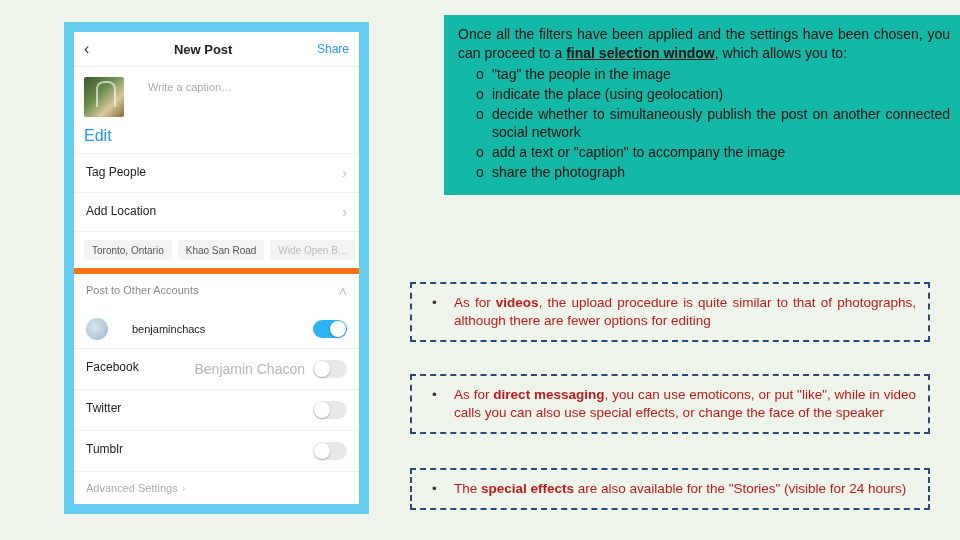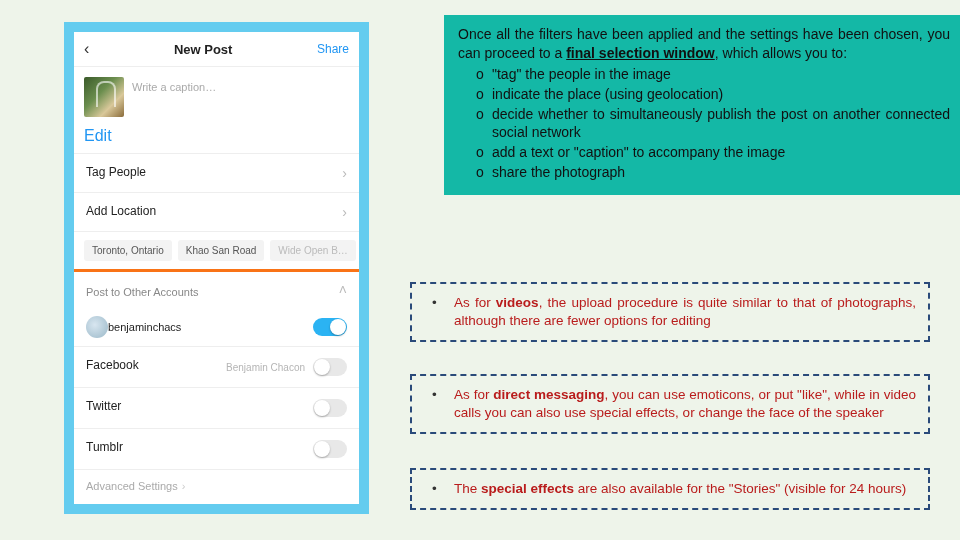--- a/index.html
+++ b/index.html
@@ -26,21 +26,21 @@
   }
   .ph-header {
     display: flex; align-items: center; justify-content: space-between;
     padding: 8px 10px;
     border-bottom: 1px solid #eee;
   }
   .ph-back { font-size: 16px; color: #333; }
   .ph-title { font-weight: 600; font-size: 13px; }
   .ph-share { color: #2196f3; font-weight: 500; font-size: 12px; }
   .ph-caption-row {
-    display: flex; gap: 8px; padding: 10px;
+    display: flex; gap: 24px; padding: 10px;
     align-items: flex-start;
   }
   .thumb {
     width: 40px; height: 40px;
     background: linear-gradient(135deg,#3a5a2a 0%,#6b8e4e 40%,#d9c89a 70%,#8a6b3a 100%);
     border-radius: 2px;
     position: relative;
   }
   .thumb::after {
     content:""; position:absolute; left:12px; top:4px; width:16px; height:24px;
@@ -55,44 +55,44 @@
   .chev { color:#bbb; font-size:14px; }
   .chips {
     display:flex; gap:6px; padding:8px 10px; border-top:1px solid #eee;
     overflow:hidden; white-space:nowrap;
   }
   .chip {
     background:#f3f3f3; border-radius:3px; padding:5px 8px; font-size:10px; color:#555;
   }
   .chip.fade { color:#bbb; }
   .section-hdr {
-    display:flex; justify-content:space-between; align-items:flex-end;
-    padding:10px 12px; border-top:3px solid #f97316; color:#888; font-size:11px;
+    display:flex; justify-content:space-between; align-items:flex-start;
+    padding:10px 12px; border-top:6px solid #f97316; color:#888; font-size:11px;
   }
   .acct {
     display:flex; align-items:center; justify-content:space-between;
     padding:8px 12px;
   }
-  .acct-left { display:flex; align-items:center; gap:0; }
+  .acct-left { display:flex; align-items:center; gap:24px; }
   .avatar { width:22px; height:22px; border-radius:50%; }
   .av1 { background: radial-gradient(circle at 40% 40%, #d8e6f0, #9ab8c8); }
   .av2 { background: radial-gradient(circle at 50% 45%, #2a4a7a, #0a1a3a); position:relative;}
   .av2::after{content:"";position:absolute;left:6px;top:6px;width:10px;height:10px;border:2px solid #6fd86f;border-radius:50%;border-left-color:transparent;}
   .toggle {
     width:34px; height:18px; border-radius:9px; position:relative;
   }
   .toggle::after{
     content:""; position:absolute; width:16px; height:16px; border-radius:50%;
     background:#fff; top:1px; box-shadow:0 1px 2px rgba(0,0,0,.3);
   }
   .toggle.on { background:#2bb3f3; }
   .toggle.on::after { right:1px; }
   .toggle.off { background:#e8e8e8; }
   .toggle.off::after { left:1px; }
-  .sub { color:#b5b5b5; font-size:10px; }
+  .sub { color:#b5b5b5; font-size:14px; }
   .adv { padding:10px 12px; color:#aaa; font-size:11px; border-top:1px solid #eee;}
   .adv .chev2{ color:#ccc; margin-left:4px;}
 
   
   .box-main {
     position:absolute; left:410px; top:15px; width:520px;
     background:#14b8a6; padding:10px 14px 12px;
     font-size:14px; line-height:1.35; color:#111;
     text-align: justify;
     margin-left: 34px;

